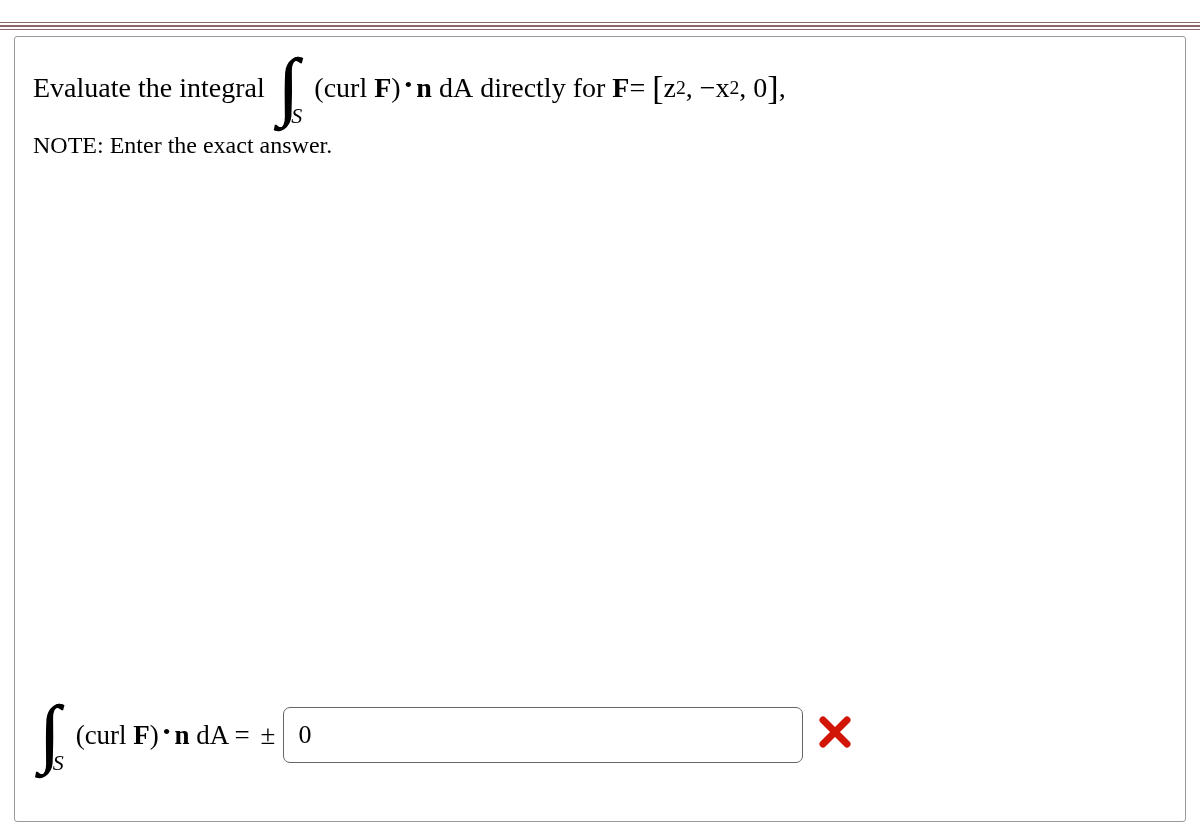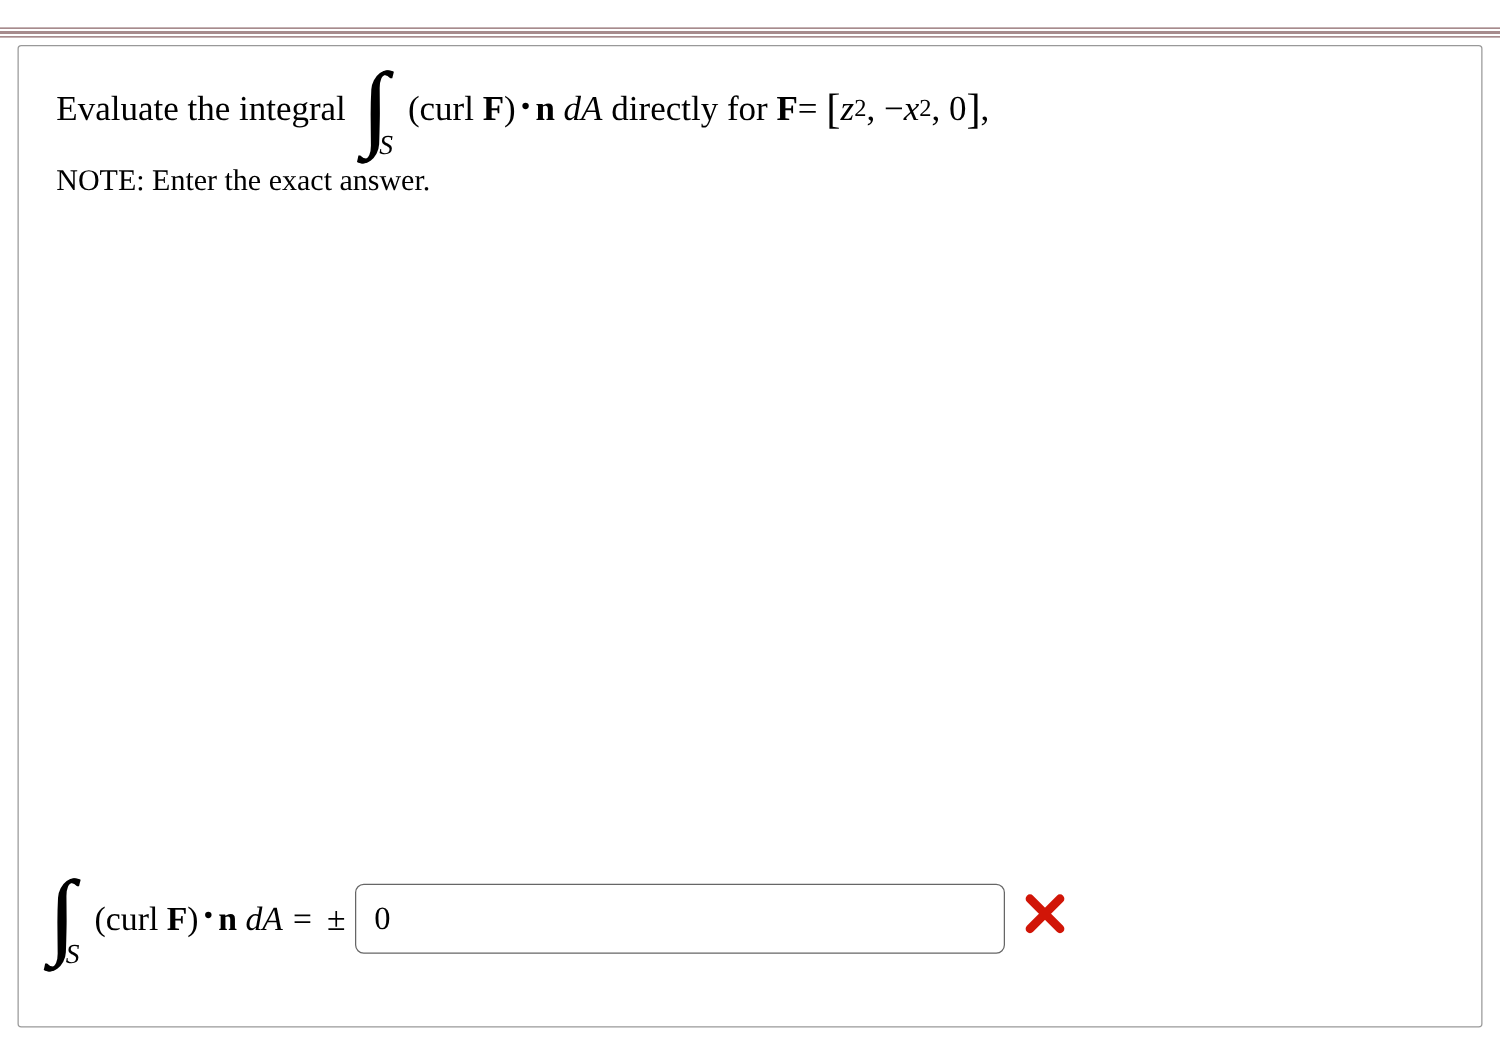--- a/index.html
+++ b/index.html
@@ -26,21 +26,21 @@
       height: 4px;
     }
     .card {
       position: absolute;
       top: 36px;
       left: 14px;
       right: 14px;
       bottom: 14px;
       border: 1px solid #999;
       border-radius: 3px;
-      padding: 24px 30px;
+      padding: 24px 18px;
     }
     .line1 {
       font-size: 28px;
       display: flex;
       align-items: center;
       flex-wrap: wrap;
       gap: 0;
       margin-bottom: 18px;
     }
     .integral-wrap {
@@ -67,21 +67,20 @@
       left: -10px;
       margin-right: -4px;
     }
     .text-chunk {
       white-space: pre;
     }
     .bold {
       font-weight: bold;
     }
     .italic {
-      font-style: italic;
     }
     .dot {
       font-size: 22px;
       position: relative;
       top: -3px;
       margin: 0 4px;
     }
     .line2 {
       font-size: 28px;
       margin-bottom: 10px;

